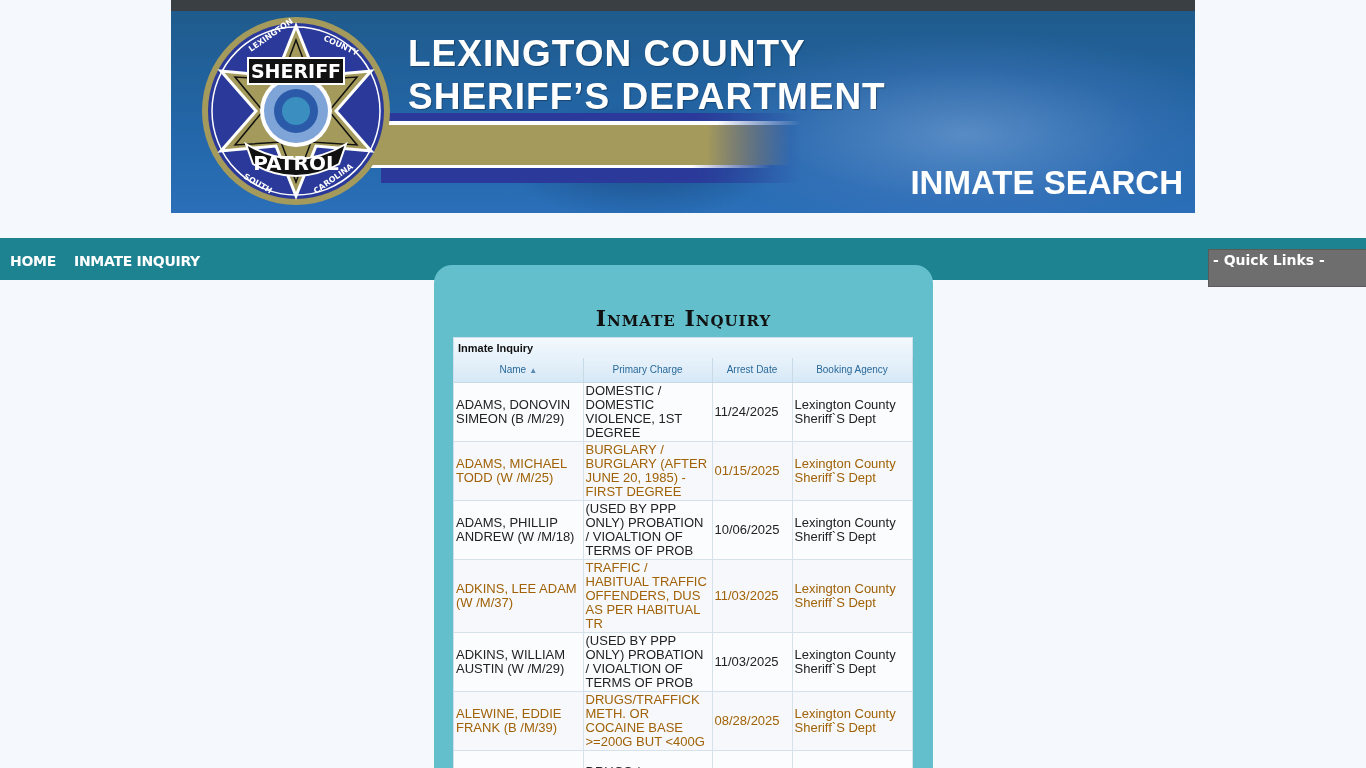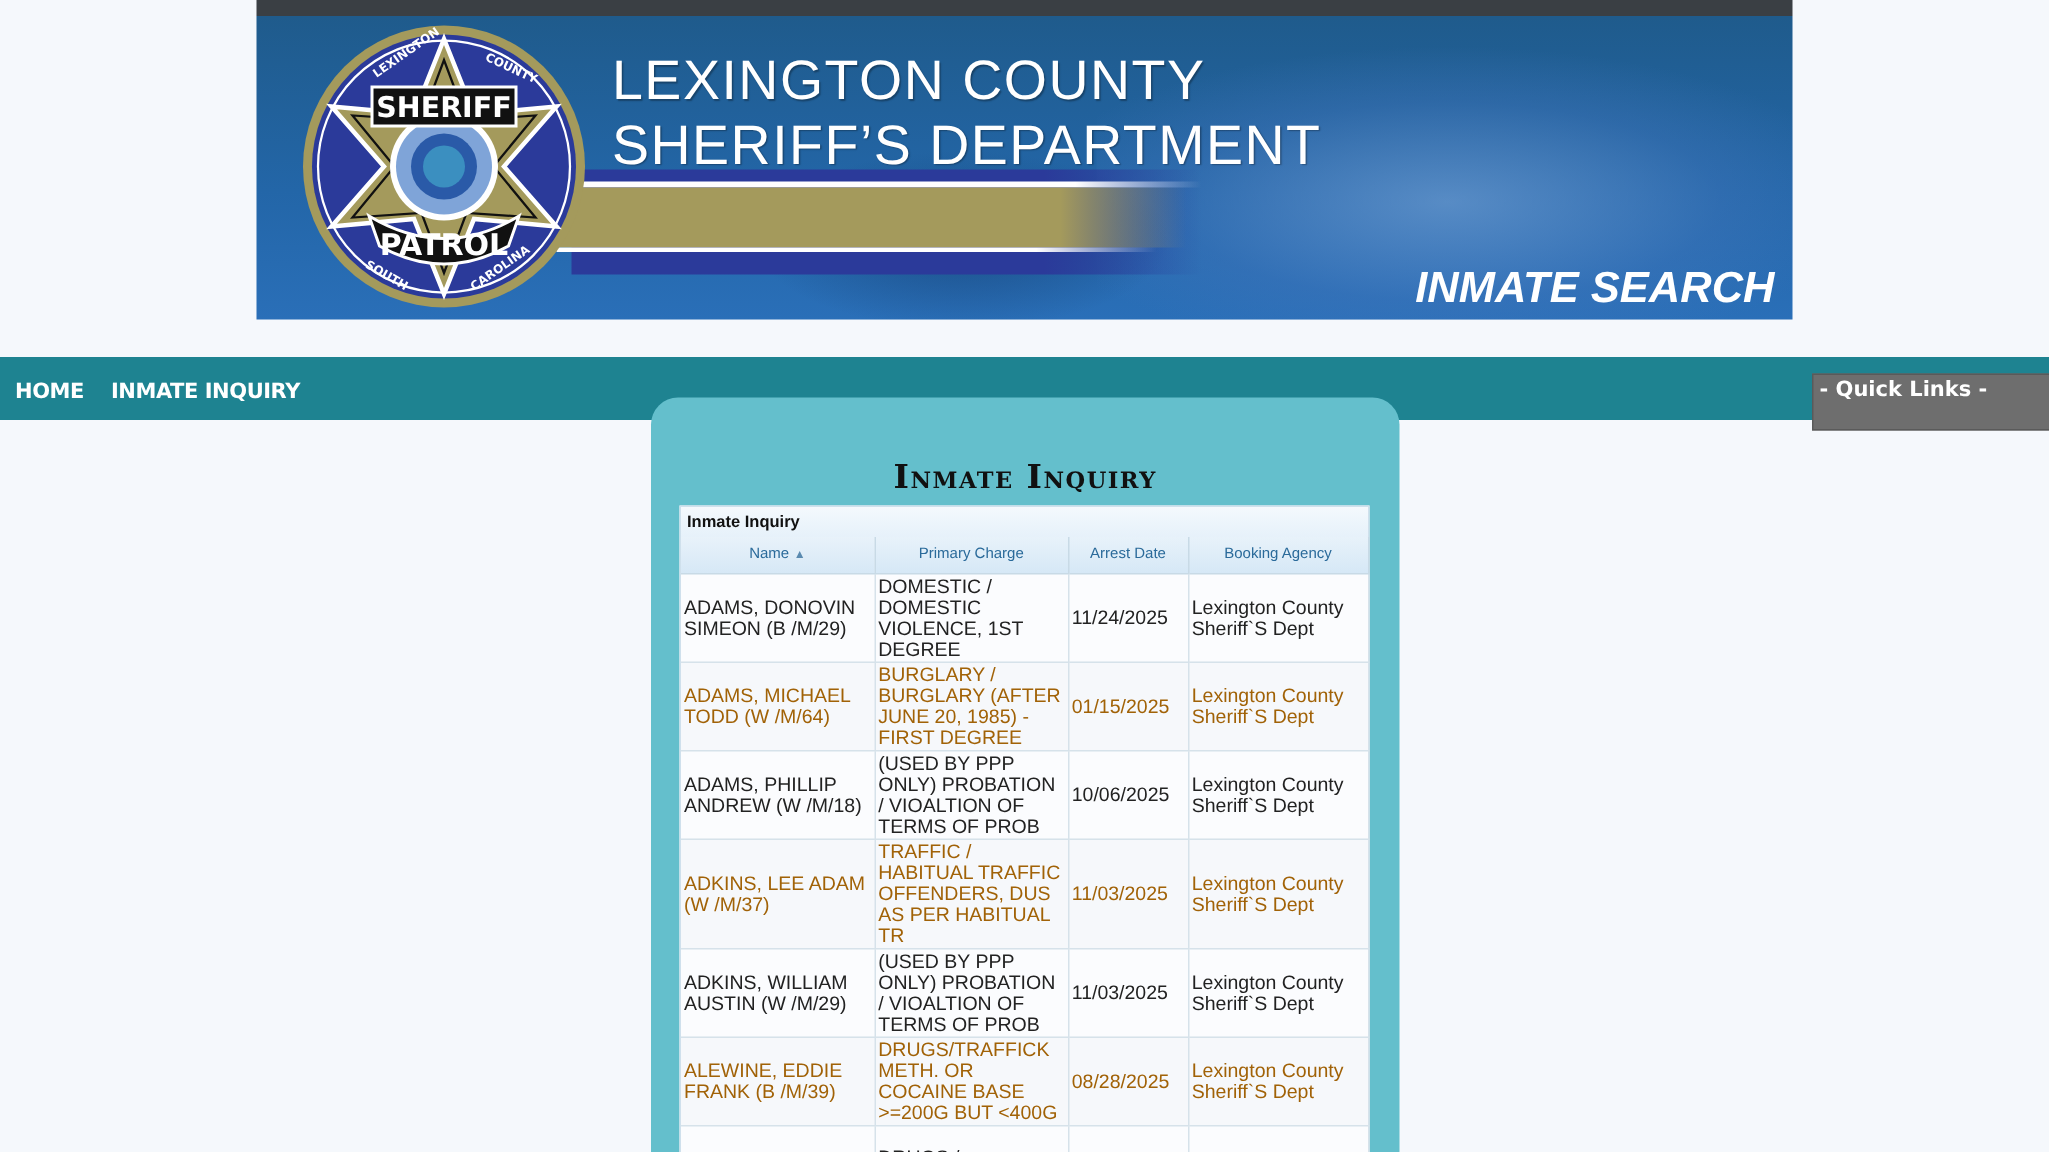--- a/index.html
+++ b/index.html
@@ -14,25 +14,25 @@
     .banner .car2 { position: absolute; left: 330px; top: 100px; width: 280px; height: 120px;
       background: radial-gradient(ellipse at 50% 50%, rgba(20,60,110,0.6) 0, rgba(20,60,110,0) 70%); }
     .banner .stripe-blue { position: absolute; left: 210px; top: 113px; width: 420px; height: 70px;
       background: linear-gradient(90deg, #2b3a9a 0, #2b3a9a 75%, rgba(43,58,154,0) 100%); }
     .banner .stripe-white1 { position: absolute; left: 210px; top: 121px; width: 420px; height: 4px;
       background: linear-gradient(90deg, #ffffff 0, #ffffff 80%, rgba(255,255,255,0) 100%); }
     .banner .stripe-gold { position: absolute; left: 200px; top: 125px; width: 420px; height: 40px;
       background: linear-gradient(90deg, #a49a5c 0, #a49a5c 80%, rgba(164,154,92,0) 100%); }
     .banner .stripe-white2 { position: absolute; left: 200px; top: 165px; width: 400px; height: 3px;
       background: linear-gradient(90deg, #ffffff 0, #ffffff 80%, rgba(255,255,255,0) 100%); }
-    .banner .title { position: absolute; left: 237px; top: 32px; color: #ffffff; font-weight: normal;
+    .banner .title { position: absolute; left: 237px; top: 32px; color: #ffffff; font-weight: bold;
       font-size: 37px; line-height: 43px; letter-spacing: 1px; font-family: "Liberation Sans", sans-serif;
       text-shadow: 1px 1px 1px rgba(0,0,0,0.3); }
-    .banner .subtitle { position: absolute; right: 12px; top: 176px; color: #ffffff; font-weight: bold;
-      font-style: italic; font-size: 29px; font-family: "Liberation Sans", sans-serif; }
+    .banner .subtitle { position: absolute; right: 12px; top: 164px; color: #ffffff; font-weight: bold;
+      font-size: 33px; font-family: "Liberation Sans", sans-serif; }
 
     
     .badge { position: absolute; left: 30px; top: 16px; width: 190px; height: 190px; }
 
     
     .nav { position: absolute; left: 0; top: 213px; width: 1366px; height: 42px; background: #1e8391; margin-top: 25px; }
     .nav .nav-item { position: absolute; top: 0; height: 42px; line-height: 46px; color: #ffffff;
       font-weight: bold; font-size: 14px; text-decoration: none; font-family: "DejaVu Sans", sans-serif; letter-spacing: -0.3px; }
     .nav .quick { position: absolute; left: 1208px; top: 11px; width: 205px; height: 38px; background: #6e6e6e;
       border: 1px solid #5a5a5a; color: #ffffff; font-size: 14px; font-weight: bold; line-height: 21px; padding-left: 4px;
@@ -128,21 +128,21 @@
       </tr>
     </thead>
     <tbody>
       <tr class="norm" style="height:57px">
         <td>ADAMS, DONOVIN SIMEON (B /M/29)</td>
         <td>DOMESTIC / DOMESTIC VIOLENCE, 1ST DEGREE</td>
         <td>11/24/2025</td>
         <td>Lexington County Sheriff`S Dept</td>
       </tr>
       <tr class="alt" style="height:57px">
-        <td>ADAMS, MICHAEL TODD (W /M/64)</td>
+        <td>ADAMS, MICHAEL TODD (W /M/25)</td>
         <td>BURGLARY / BURGLARY (AFTER JUNE 20, 1985) - FIRST DEGREE</td>
         <td>01/15/2025</td>
         <td>Lexington County Sheriff`S Dept</td>
       </tr>
       <tr class="norm" style="height:57px">
         <td>ADAMS, PHILLIP ANDREW (W /M/18)</td>
         <td>(USED BY PPP ONLY) PROBATION / VIOALTION OF TERMS OF PROB</td>
         <td>10/06/2025</td>
         <td>Lexington County Sheriff`S Dept</td>
       </tr>

